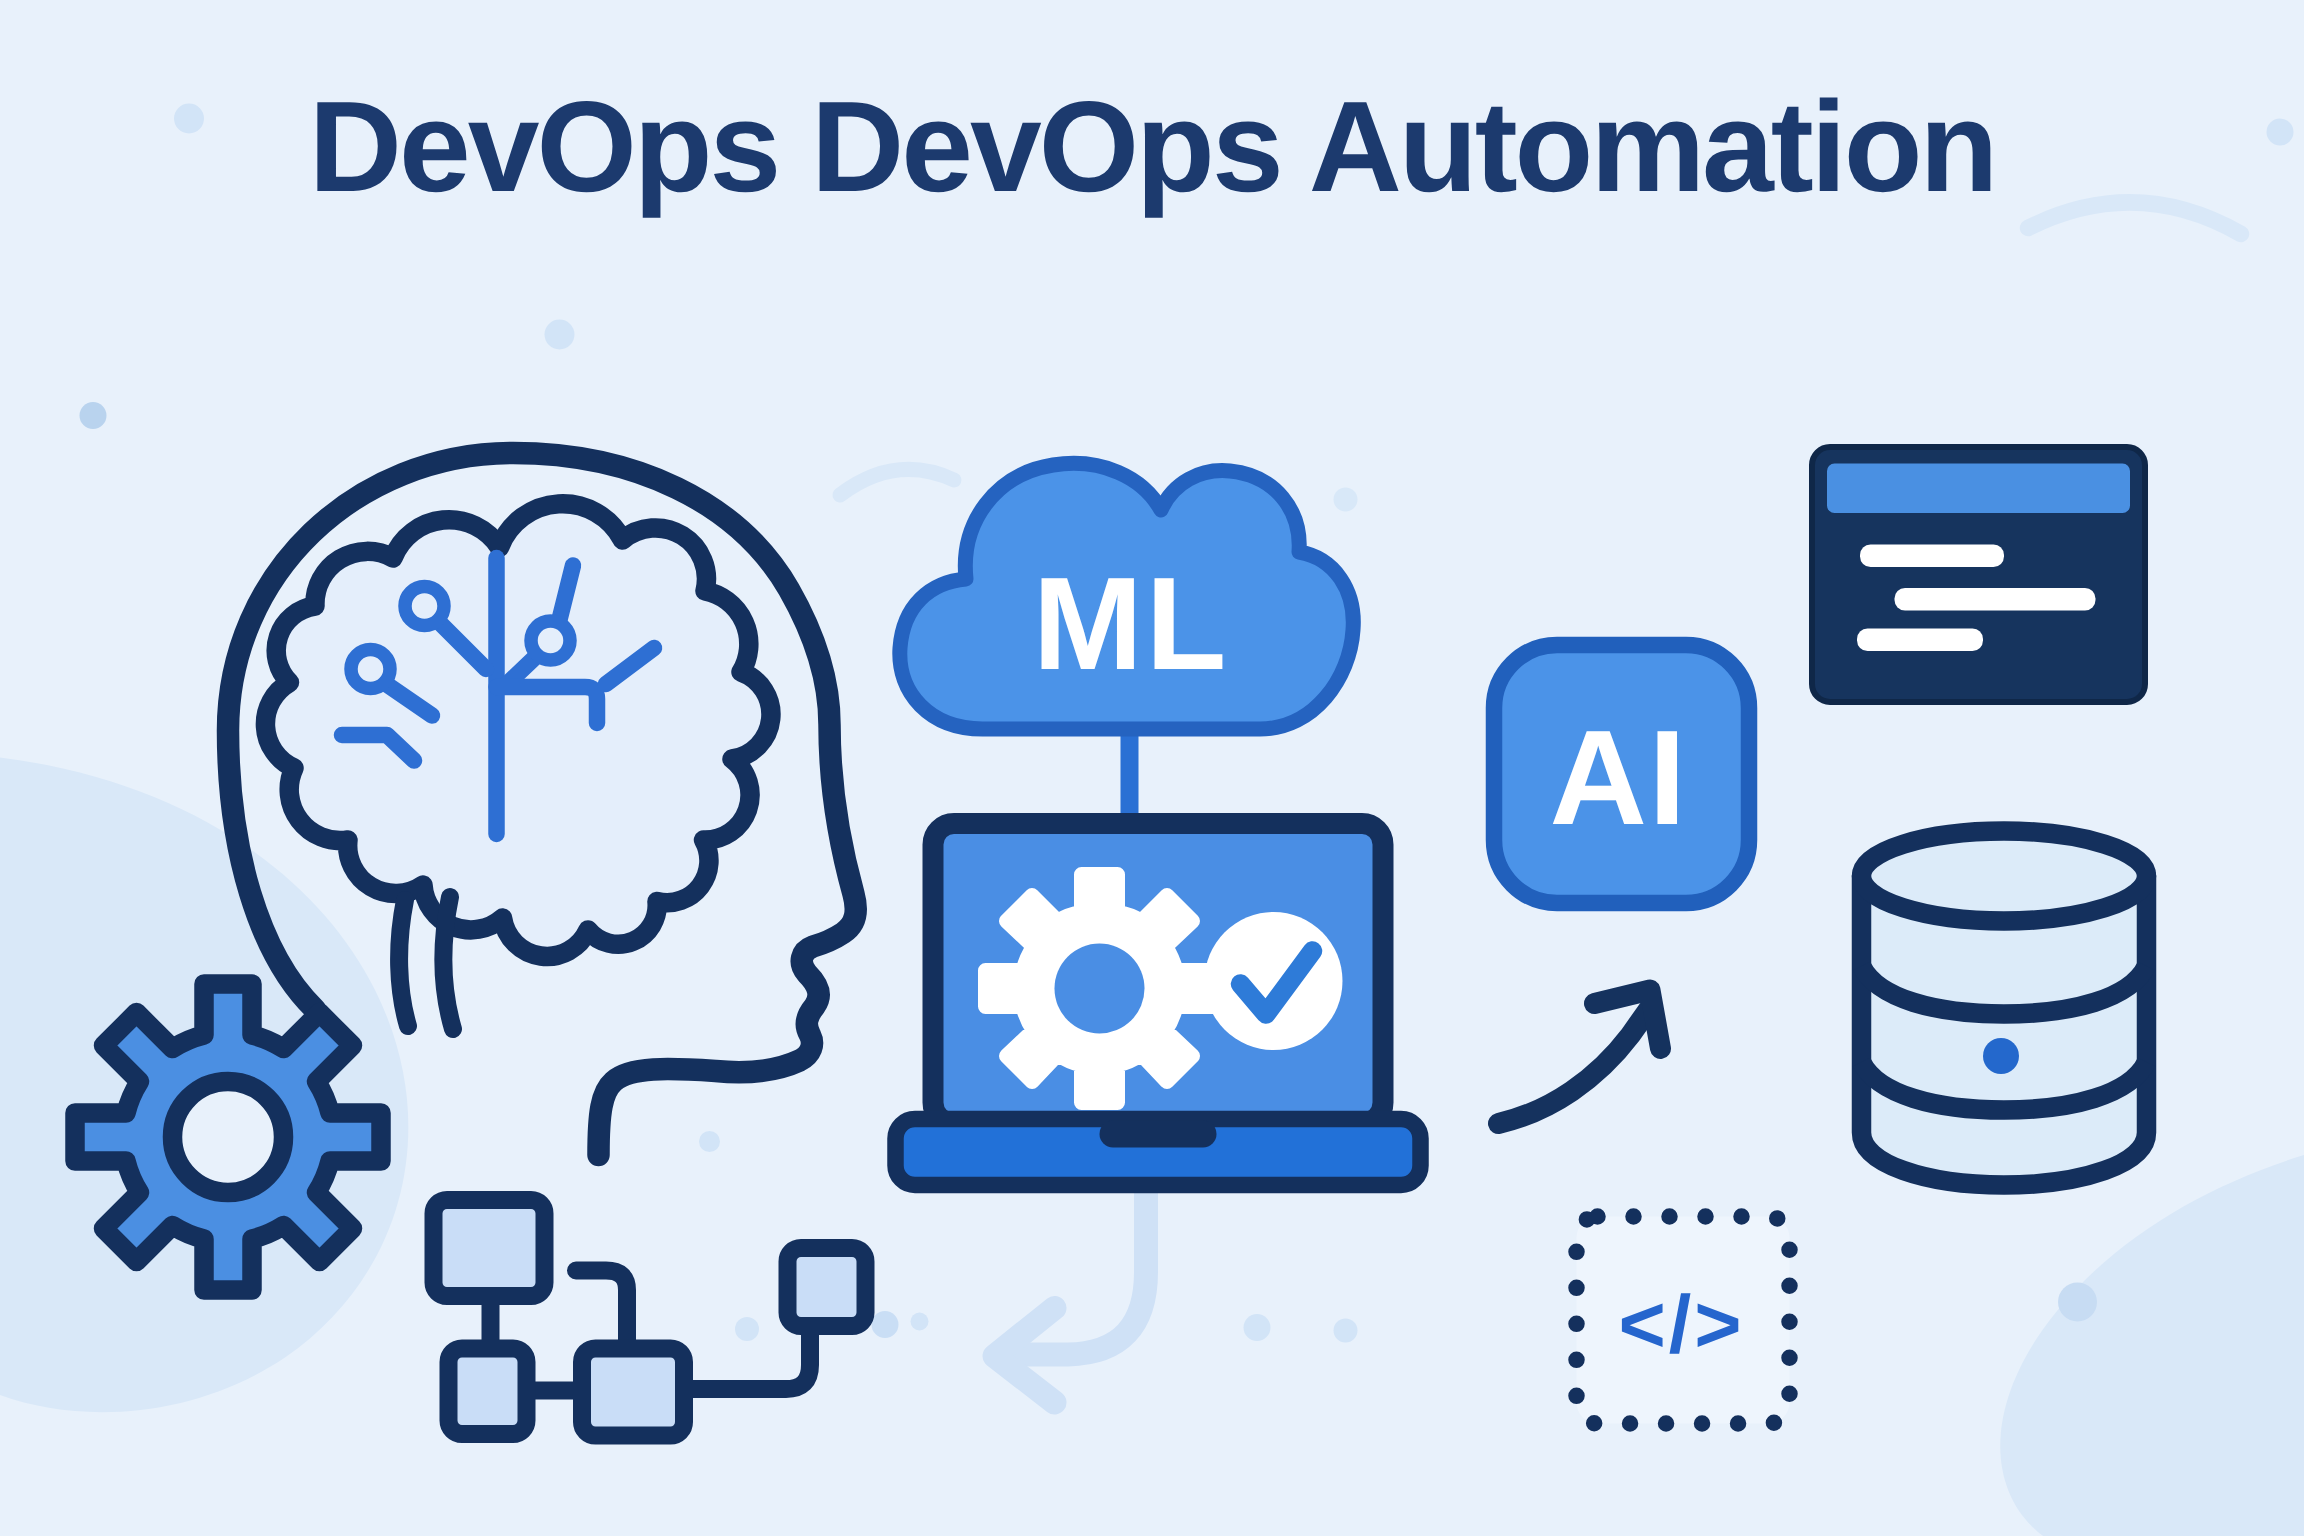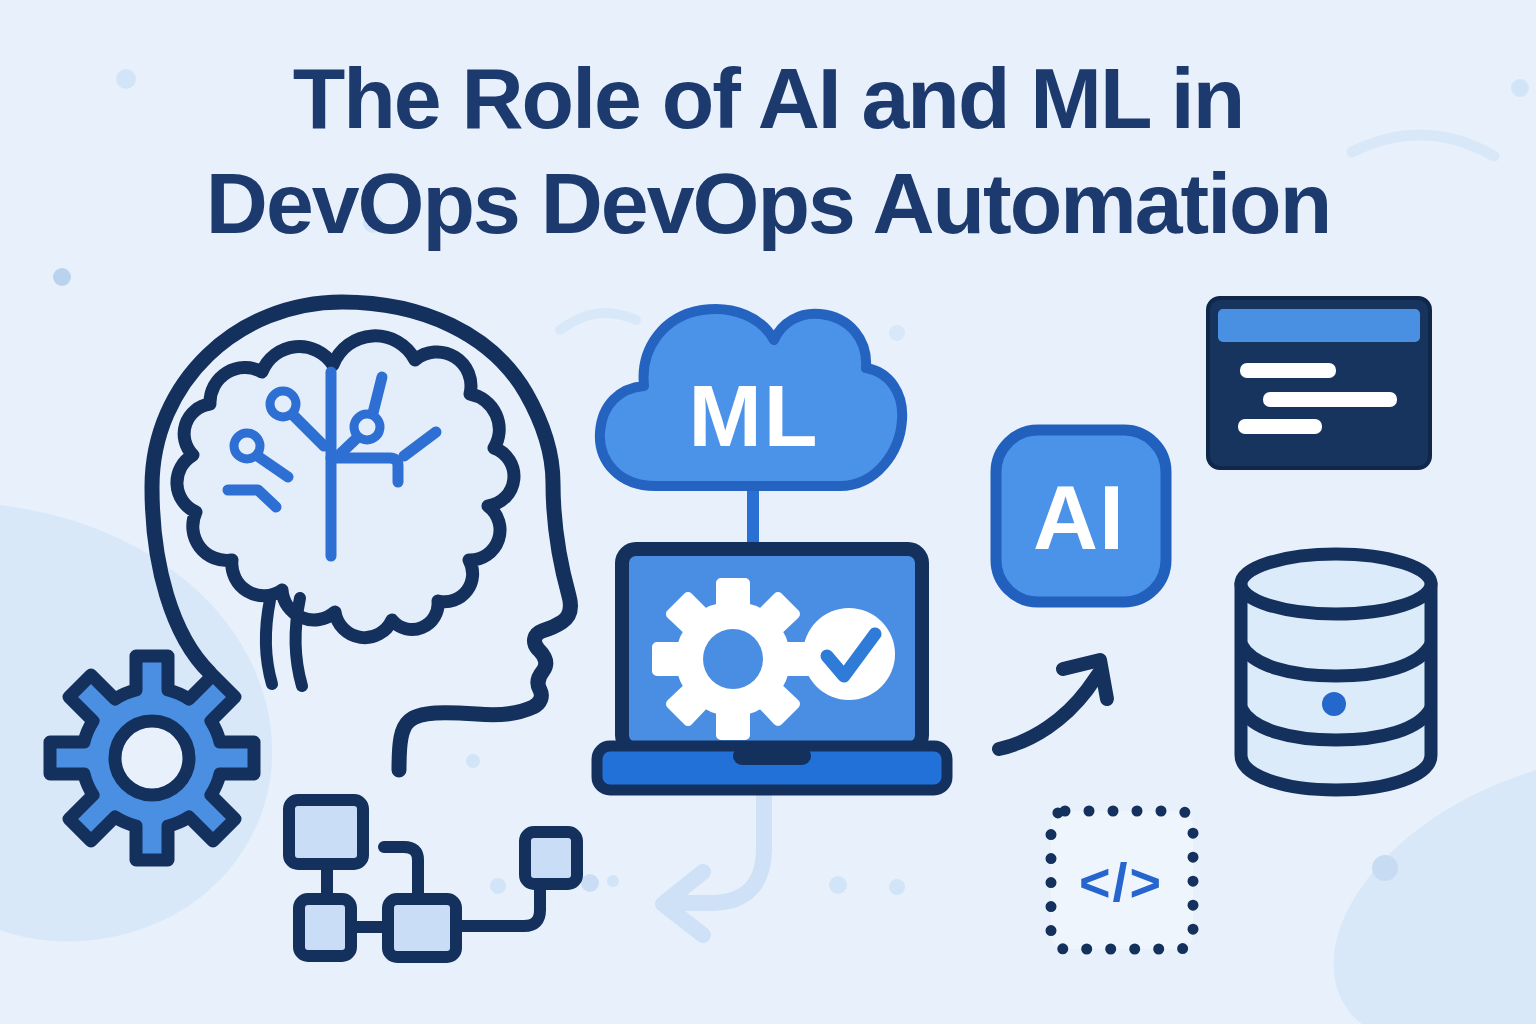--- a/index.html
+++ b/index.html
@@ -15,21 +15,20 @@
   }
   .title .line{display:block;}
   .svg-label{font-family:"Liberation Sans",sans-serif;font-weight:700;}
 </style>
 </head>
 <body>
 
 <div class="canvas">
 
   <div class="title">
-    <span class="line">The Role of AI and ML in</span>
     <span class="line">DevOps DevOps Automation</span>
   </div>
 
   <svg width="1536" height="1024" viewBox="0 0 1536 1024">
 
     <rect x="0" y="0" width="1536" height="1024" fill="#e8f1fb"></rect>
 
     <g>
       <path d="M0,505 C120,520 210,580 250,660 C295,750 270,850 190,905 C130,945 55,950 0,930 Z" fill="#d9e8f8"></path>
       <path d="M1536,770 C1465,792 1398,832 1358,892 C1320,950 1330,1000 1362,1024 L1536,1024 Z" fill="#d9e8f8"></path>

